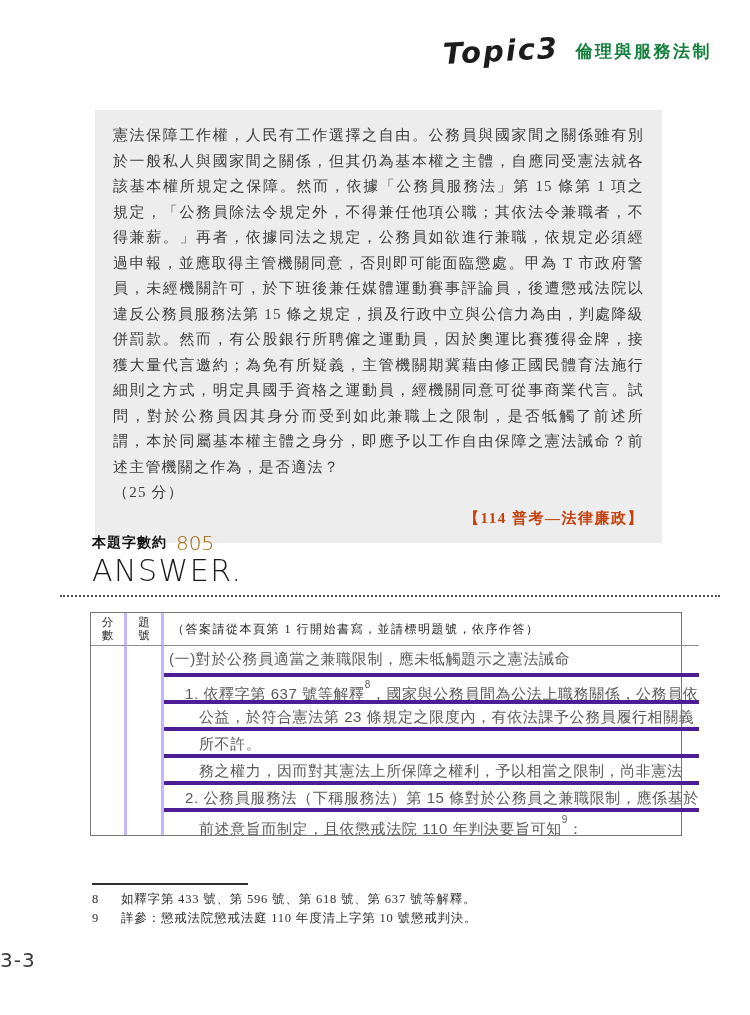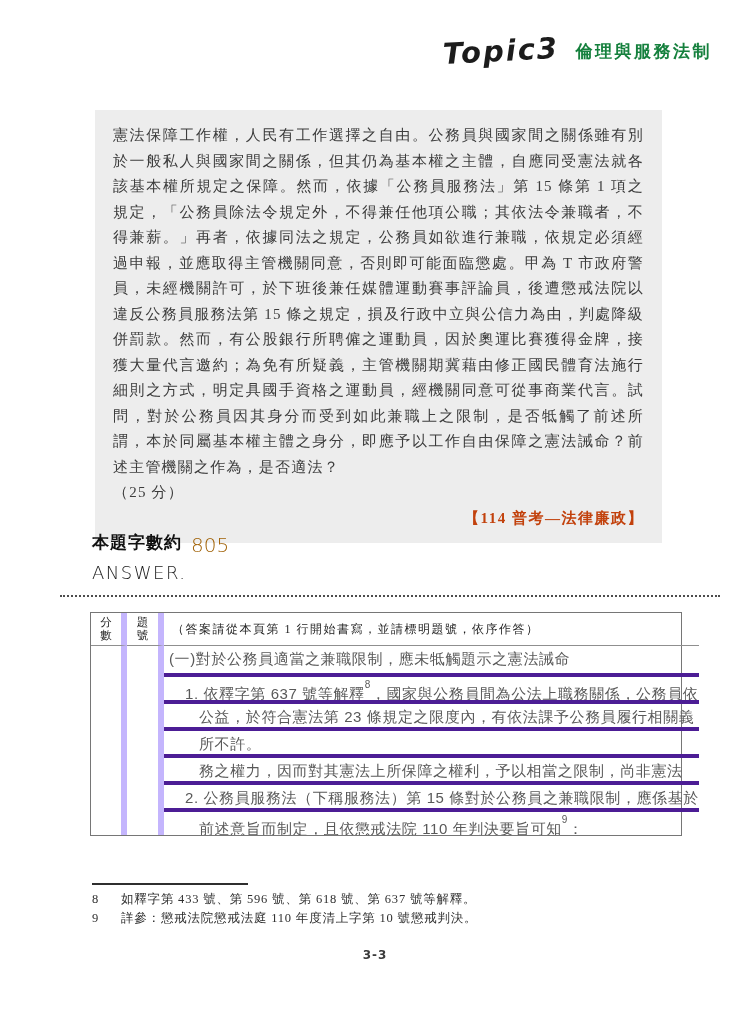--- a/index.html
+++ b/index.html
@@ -25,35 +25,35 @@
     font-family:"Liberation Serif", serif;
     font-size:15px; line-height:25.5px; letter-spacing:1.2px; color:#3c3c3c;
   }
   .q-body { text-align:justify; }
   .q-score { margin-top:0; }
   .q-source { text-align:right; font-weight:bold; color:#c2410c; letter-spacing:1.5px; }
 
   
   .wc-block { position:absolute; left:92px; top:531px; }
   .wc-line { display:flex; align-items:flex-end; gap:9px; }
-  .wc-label { font-size:17px; font-weight:bold; color:#111; letter-spacing:1px; padding-bottom:4px; }
+  .wc-label { font-size:14px; font-weight:bold; color:#111; letter-spacing:1px; padding-bottom:4px; }
   .wc-count { font-family:"DejaVu Sans", sans-serif; font-weight:300; font-size:20px; line-height:25px; color:#a16207; }
-  .answer-word { font-family:"DejaVu Sans", sans-serif; font-weight:300; font-size:18px; line-height:30px; letter-spacing:1.5px; color:#1a1a1a; }
+  .answer-word { font-family:"DejaVu Sans", sans-serif; font-weight:300; font-size:30px; line-height:30px; letter-spacing:1.5px; color:#1a1a1a; }
 
   .dotted-divider { position:absolute; left:60px; top:595px; width:660px; height:0; border-top:2px dotted #4d4d4d; }
 
   
   .sheet {
     position:absolute; left:90px; top:612px; width:592px;
     border:1px solid #767676; display:grid;
     grid-template-columns:36px 37px 1fr;
   }
   .cell { min-height:0; }
   .hdr { height:33px; border-bottom:1px solid #8f8f8f; }
-  .col-line { border-right:6px solid #c4b5fd; }
+  .col-line { border-right:3px solid #c4b5fd; }
   .hdr-label {
     font-family:"Liberation Serif", serif; font-size:11.5px; line-height:13px;
     color:#222; width:13px; margin:3px auto 0; text-align:center; word-break:break-all;
   }
   .hdr-instruction {
     font-family:"Liberation Serif", serif; font-size:12px; color:#1f1f1f;
     letter-spacing:1.5px; display:flex; align-items:center; padding-left:8px;
   }
   .ans-row {
     height:27px; line-height:26px; font-size:15px; color:#595959;
@@ -68,23 +68,23 @@
   
   .fn-block { position:absolute; left:92px; top:883px; width:580px; }
   .fn-rule { width:156px; border-top:2px solid #2f2f2f; margin-bottom:5px; }
   .fn-item {
     display:flex; font-family:"Liberation Serif", serif;
     font-size:12.5px; line-height:18.5px; color:#2f2f2f; letter-spacing:0.8px;
   }
   .fn-num { width:29px; flex:0 0 29px; }
 
   .page-number {
-    position:absolute; top:948px; left:0; width:100%; text-align:center;
-    font-family:"DejaVu Sans", sans-serif; font-weight:700;
-    font-size:12px; color:#3a3a3a; letter-spacing:1px;
+    position:absolute; top:948px; left:0; width:100%; 
+    font-family:"DejaVu Sans", sans-serif; font-weight:400;
+    font-size:20px; color:#3a3a3a; letter-spacing:1px;
   }
 </style>
 </head>
 <body>
 
 <div class="topic-header">
   <span class="topic-script">Topic3</span>
   <span class="topic-title">倫理與服務法制</span>
 </div>
 

